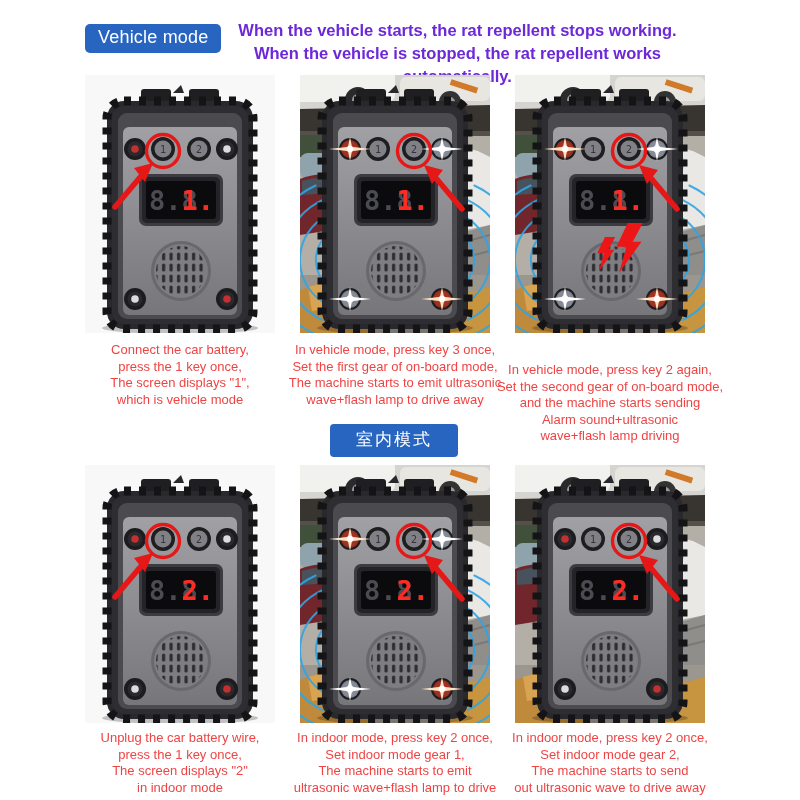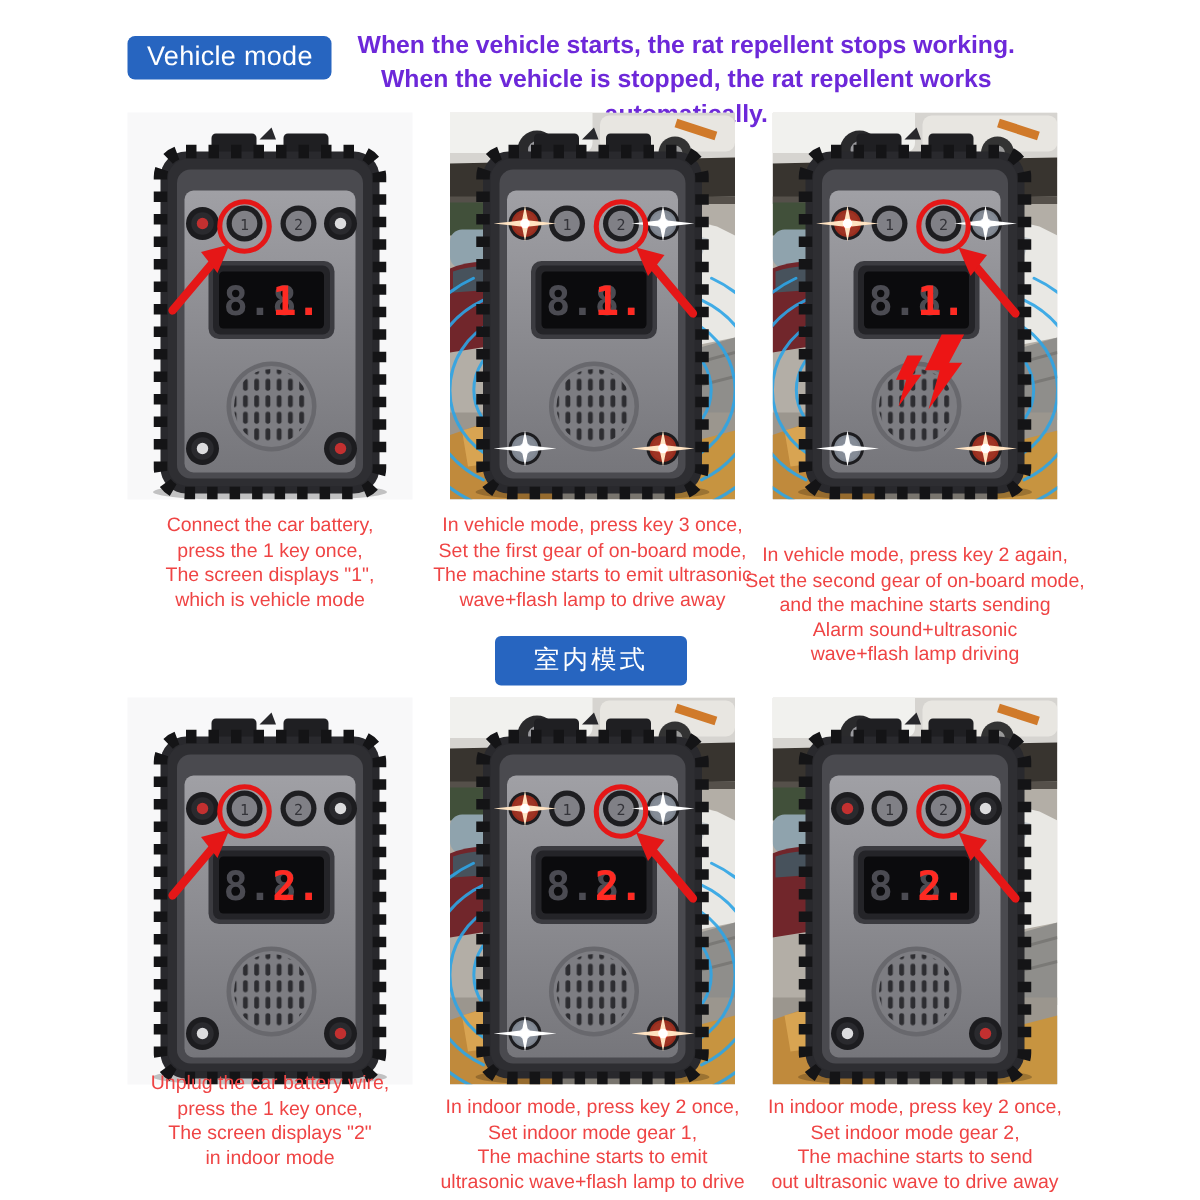--- a/index.html
+++ b/index.html
@@ -260,21 +260,21 @@
       <use href="#sym-device"></use>
       <text class="btn-label" x="78" y="78">1</text>
       <text class="btn-label" x="114" y="78">2</text>
       <text class="seg ghost" x="129" y="135">8.8.</text>
       <text class="seg lit" x="129" y="135">2.</text>
       <use href="#sym-ring" transform="translate(114,76)"></use>
       <use href="#sym-arrow" transform="translate(126,92) scale(-1,1)"></use>
     </svg>
   </div>
 
-  <div class="caption" style="left:62px;top:714px">Unplug the car battery wire,
+  <div class="caption" style="left:62px;top:730px">Unplug the car battery wire,
 press the 1 key once,
 The screen displays "2"
 in indoor mode</div>
   <div class="caption" style="left:277px;top:730px">In indoor mode, press key 2 once,
 Set indoor mode gear 1,
 The machine starts to emit
 ultrasonic wave+flash lamp to drive away</div>
   <div class="caption" style="left:492px;top:730px">In indoor mode, press key 2 once,
 Set indoor mode gear 2,
 The machine starts to send

